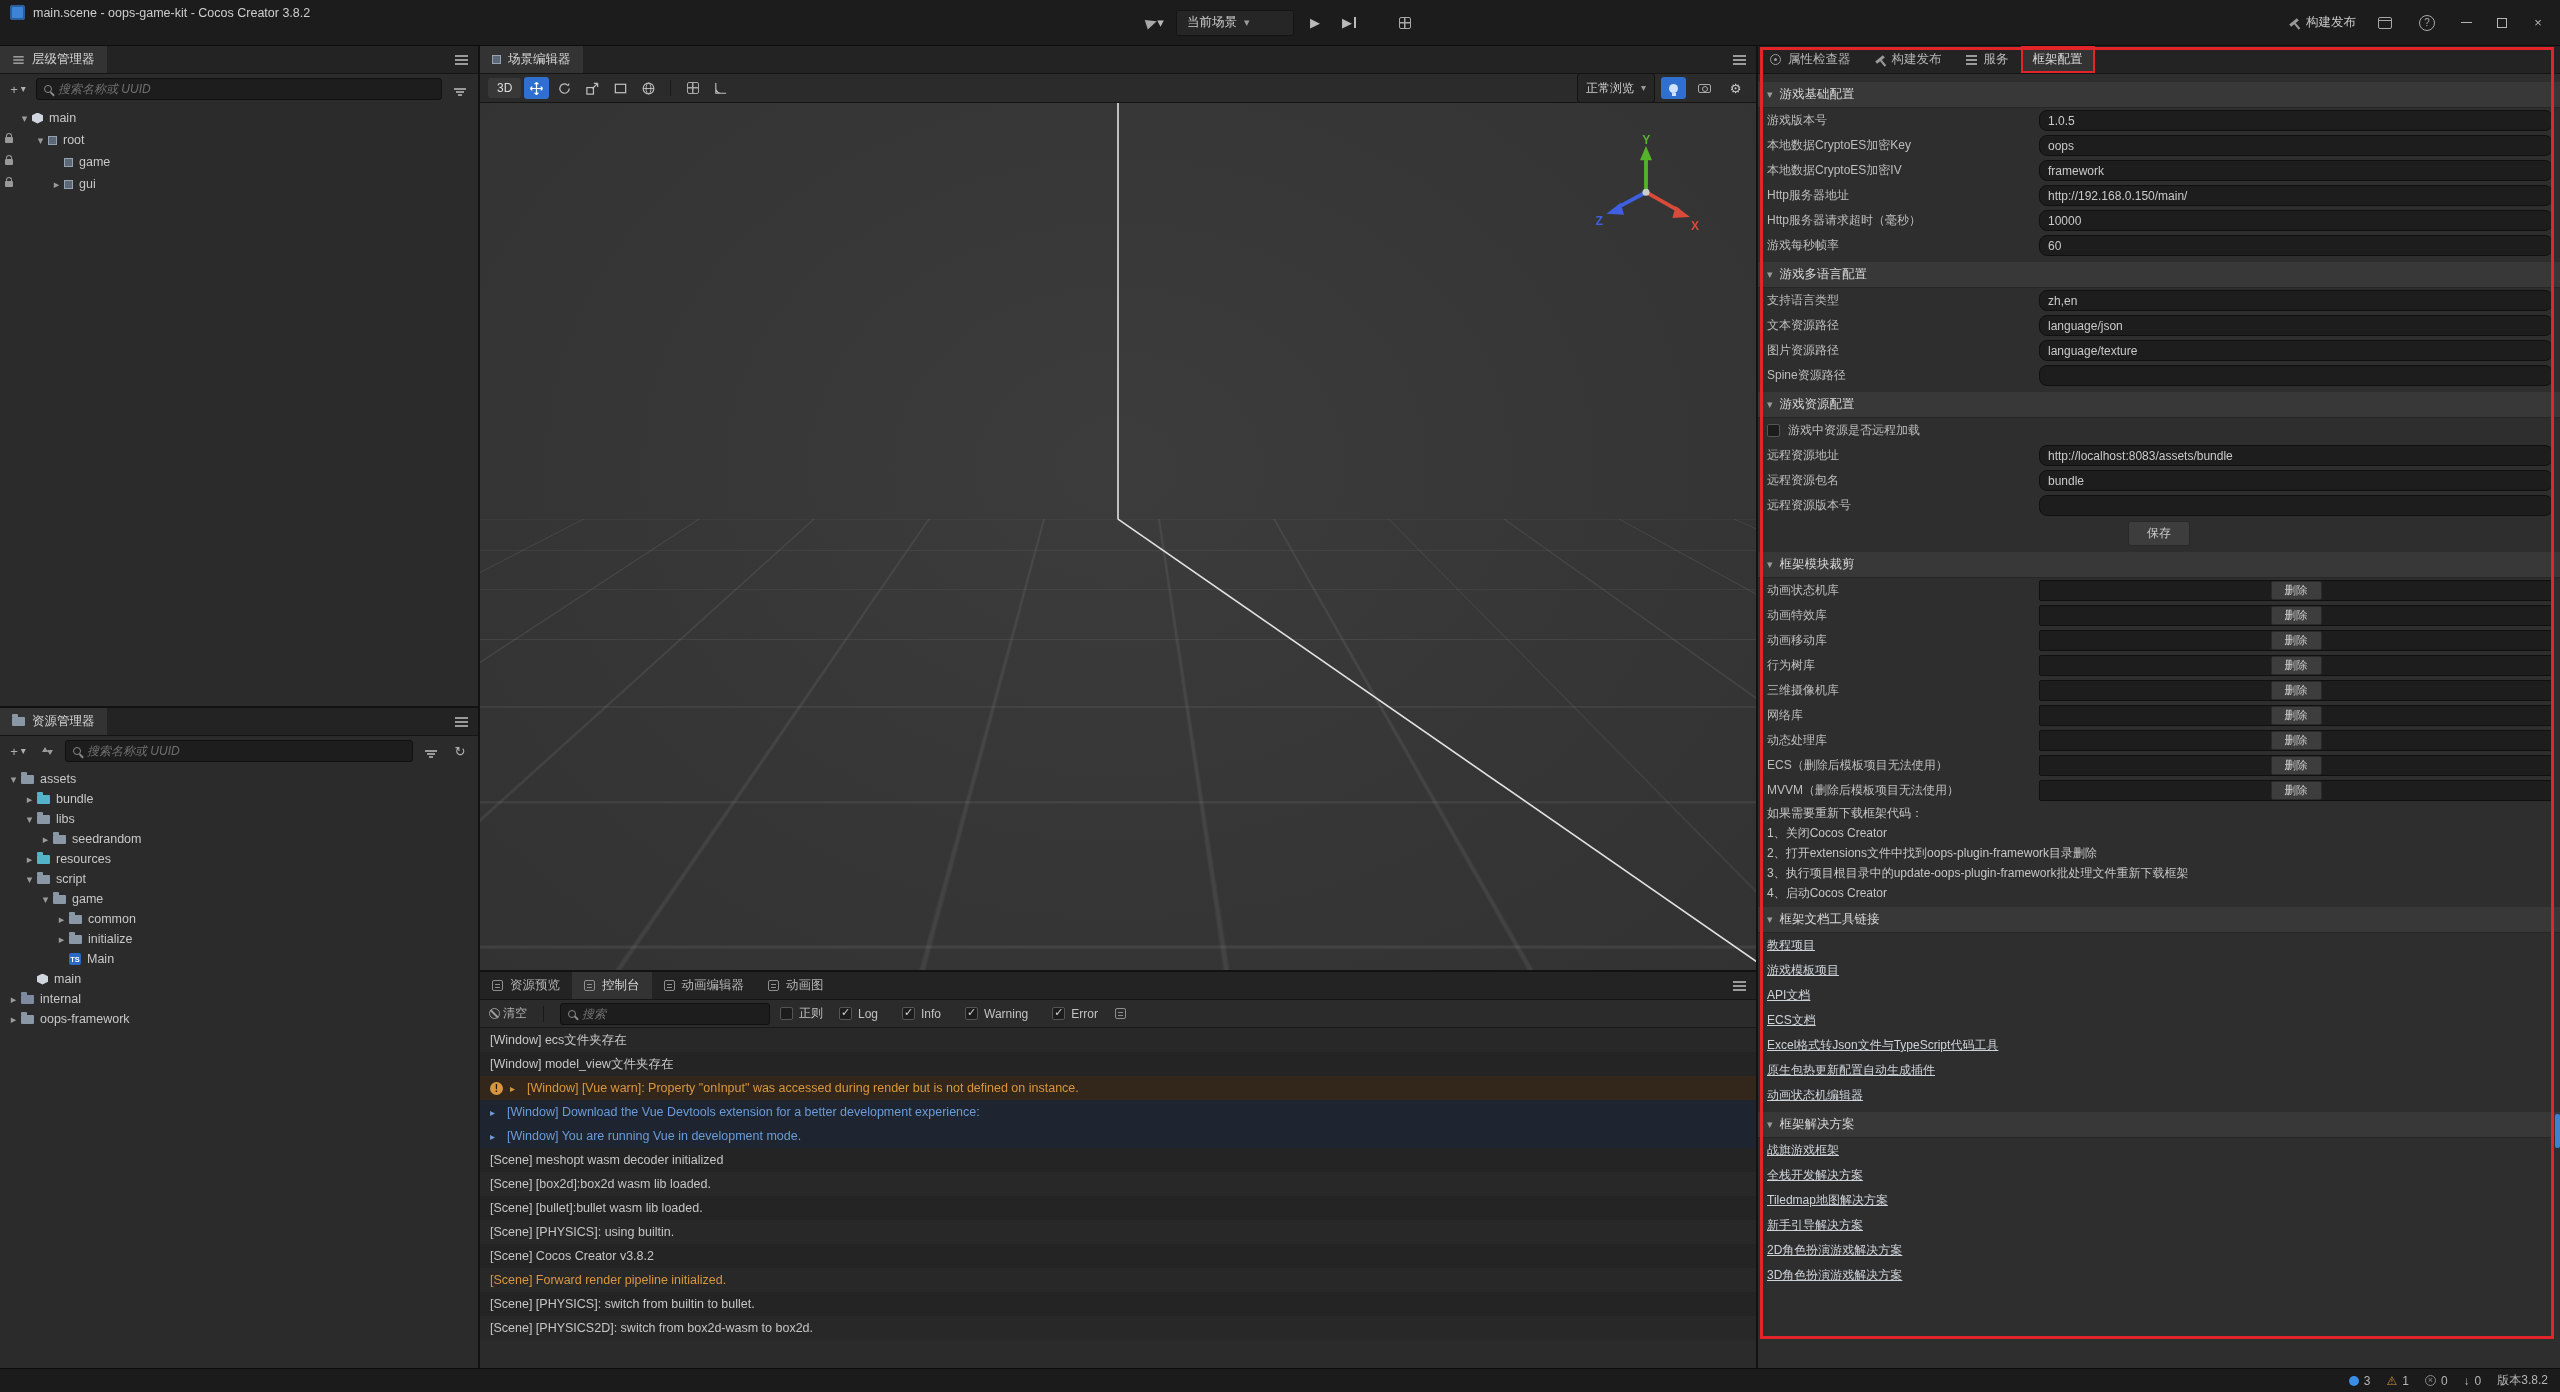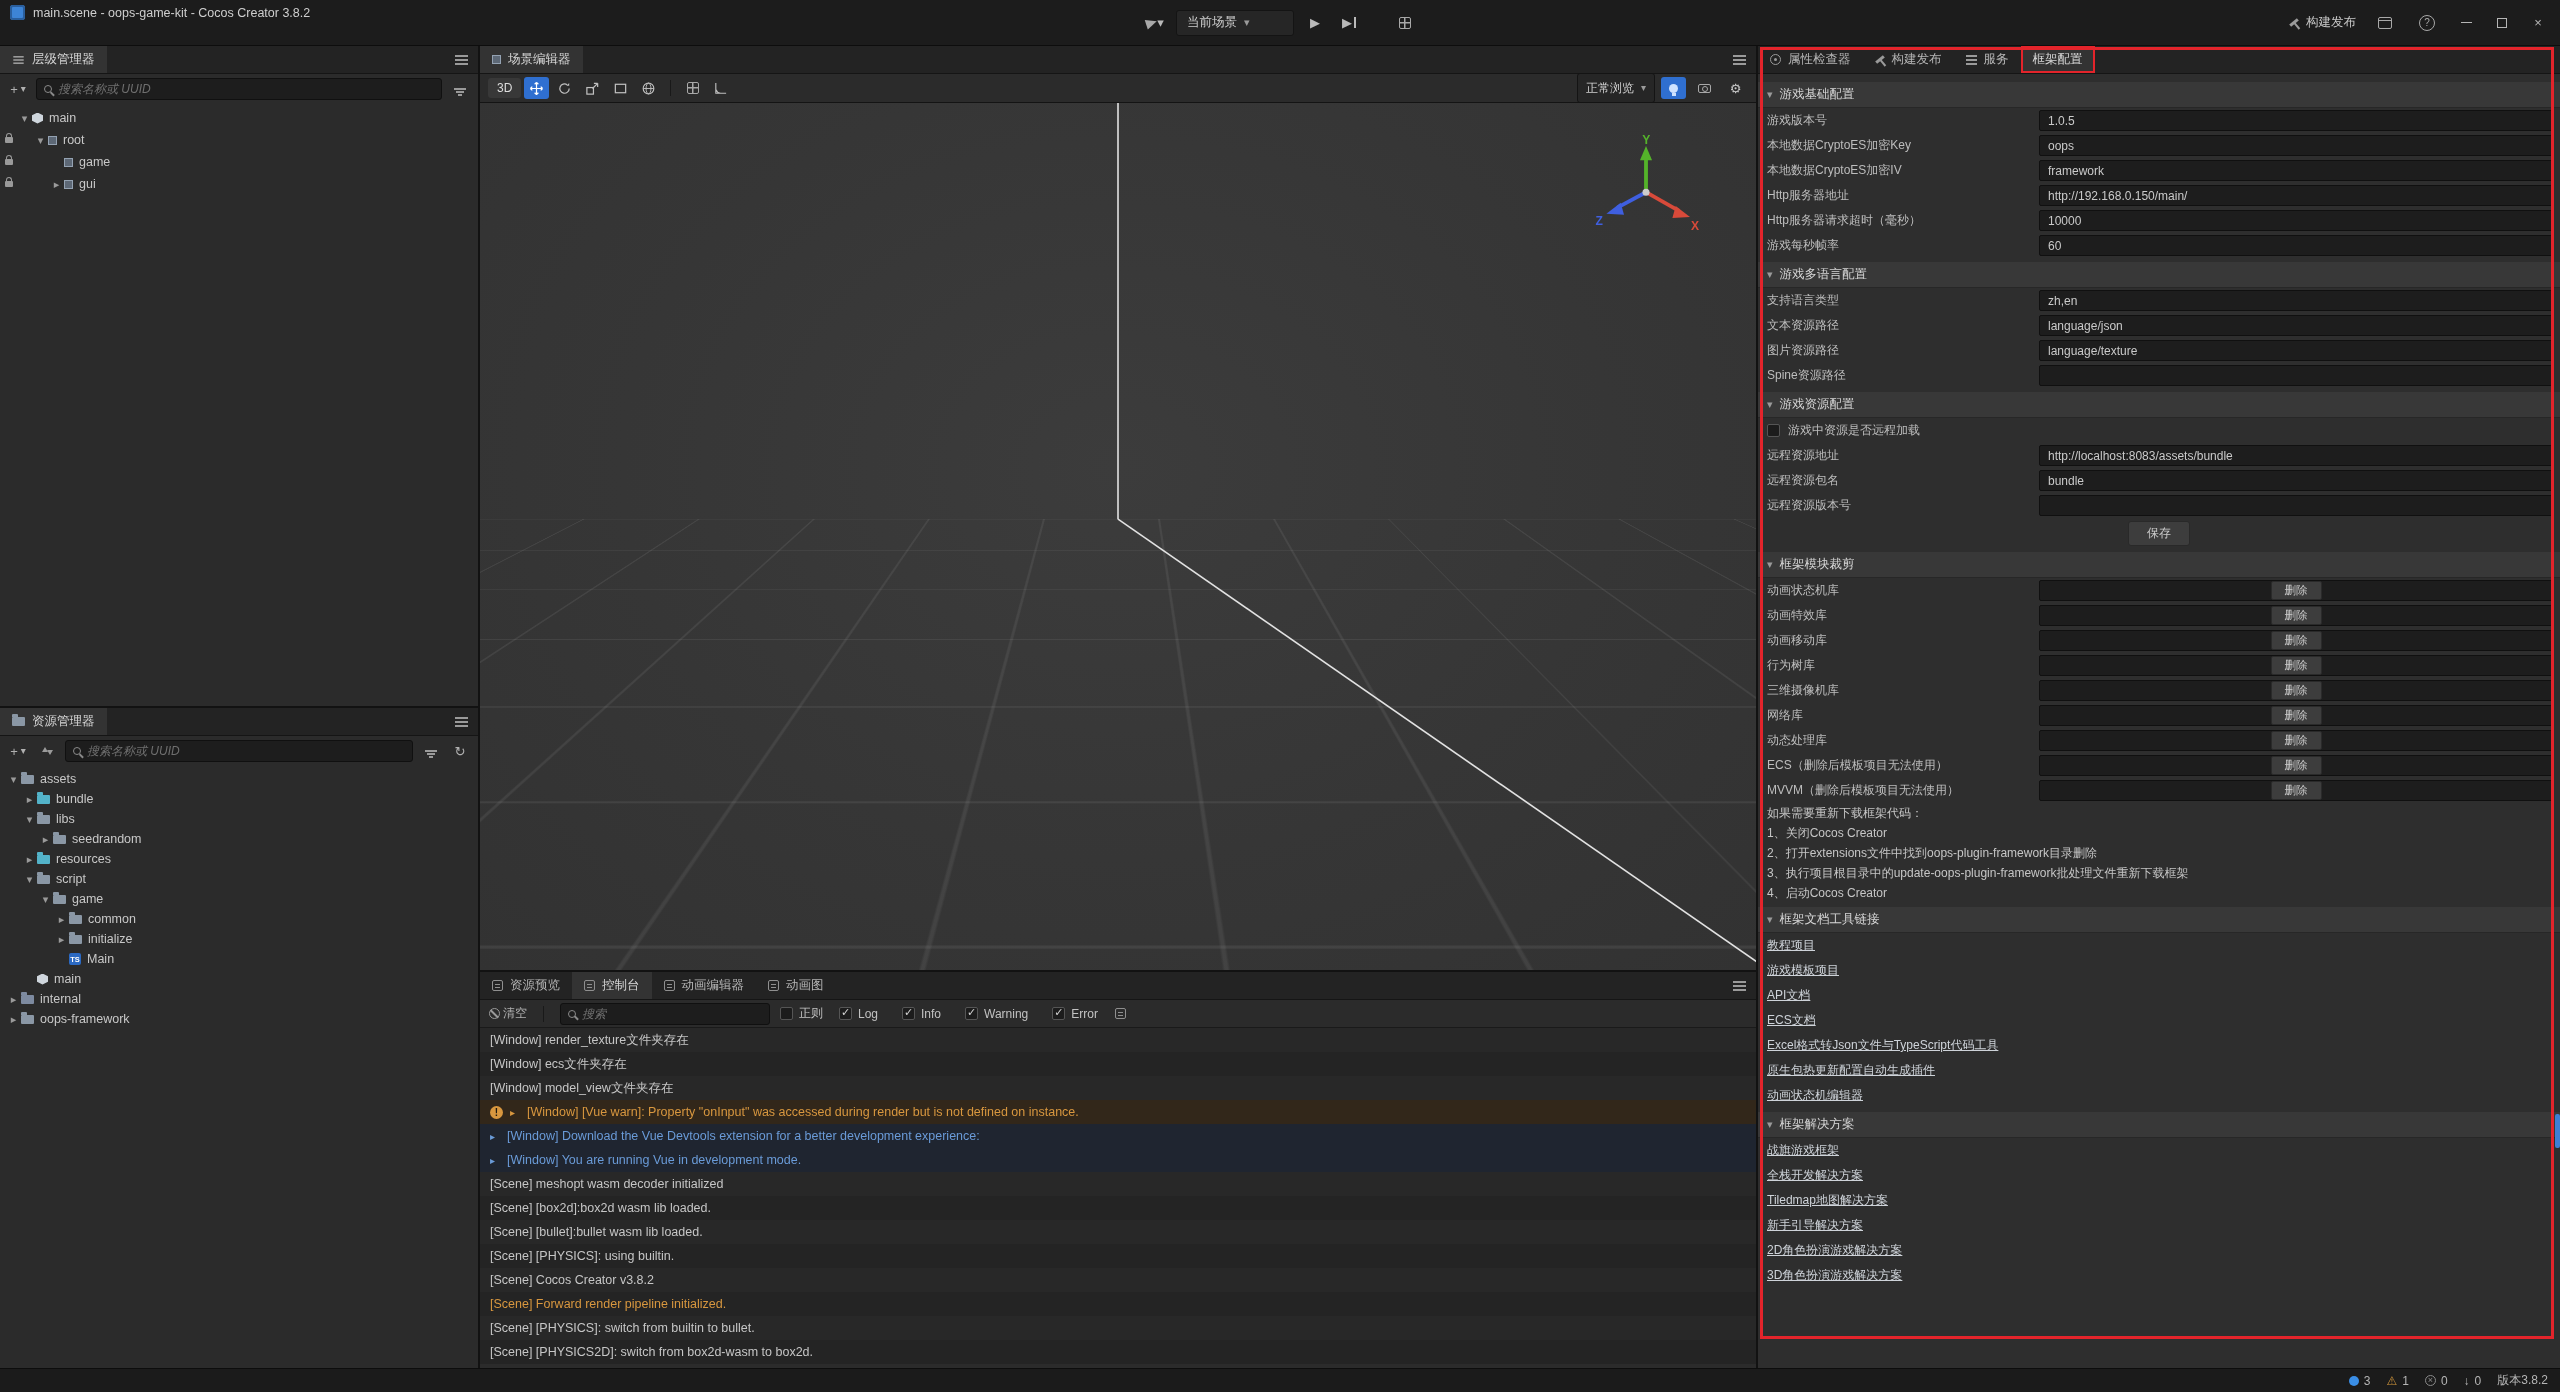--- a/index.html
+++ b/index.html
@@ -140,21 +140,21 @@
   .tab-ico { width:11px; height:11px; border:1.3px solid #8f8f8f; border-radius:2px; position:relative; flex:none; }
   .tab-ico::after { content:""; position:absolute; left:2px; top:3px; width:5px; height:1.3px; background:#8f8f8f; box-shadow:0 3px 0 #8f8f8f; }
 
   
   .inspector-body { flex:1; overflow:hidden; position:relative; padding-top:4px; }
   .section-header { height:26px; display:flex; align-items:center; gap:7px; background:#383838; border-bottom:1px solid #272727;
                     padding-left:9px; font-size:12.5px; color:#d6d6d6; margin-top:4px; }
   .section-header .chev { color:#9a9a9a; font-size:11px; }
   .field-row { display:flex; align-items:center; height:25px; padding:0 7px 0 9px; }
   .field-label { width:272px; flex:none; font-size:12px; color:#bdbdbd; white-space:nowrap; overflow:hidden; text-overflow:ellipsis; }
-  .input-box { flex:1; height:21px; background:#1d1d1d; border:1px solid #101010; border-radius:2px; display:flex; align-items:center;
+  .input-box { flex:1; height:21px; background:#1d1d1d; border:1px solid #101010; border-radius:8px; display:flex; align-items:center;
                padding:0 8px; font-size:12px; color:#cacaca; white-space:nowrap; overflow:hidden; }
   .module-strip { flex:1; height:21px; background:#1d1d1d; border:1px solid #101010; border-radius:2px; display:flex;
                   align-items:center; justify-content:center; }
   .delete-btn { background:#3d3d3d; border:1px solid #2a2a2a; border-radius:2px; font-size:11.5px; color:#c9c9c9;
                 padding:1px 13px; line-height:15px; cursor:default; }
   .checkbox-row { display:flex; align-items:center; gap:8px; height:25px; padding-left:9px; font-size:12px; color:#bdbdbd; }
   .save-row { height:30px; display:flex; align-items:center; justify-content:center; }
   .save-btn { background:#3d3d3d; border:1px solid #292929; border-radius:3px; color:#cccccc; font-size:12px; padding:3px 18px; cursor:default; }
   .note-line, .step-line { padding-left:9px; font-size:12px; color:#c6c6c6; line-height:20px; white-space:nowrap; overflow:hidden; }
   .link-row { height:25px; display:flex; align-items:center; padding-left:9px; }
@@ -558,23 +558,20 @@
                 <span class="cb checked"></span>
                 <span>Error</span>
               </div>
             </div>
           <div class="mini-btn" style="margin-left:2px;">
             <span class="tab-ico"></span>
           </div>
         </div>
         <div class="logs" id="console-logs">
             <div class="log-row log">
-              <span>[Window] render_texture文件夹存在</span>
-            </div>
-            <div class="log-row log">
               <span>[Window] ecs文件夹存在</span>
             </div>
             <div class="log-row log">
               <span>[Window] model_view文件夹存在</span>
             </div>
             <div class="log-row warning tinted">
               <span class="warn-badge">!</span>
               <span class="log-expander">▸</span>
               <span>[Window] [Vue warn]: Property "onInput" was accessed during render but is not defined on instance.</span>
             </div>

